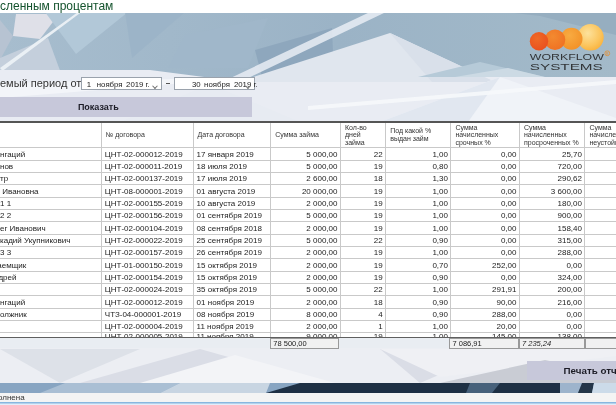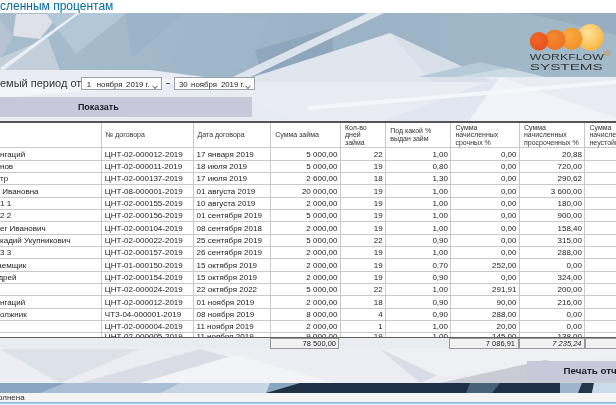--- a/index.html
+++ b/index.html
@@ -1,41 +1,41 @@
 <!DOCTYPE html>
 <html><head>
 <meta charset="utf-8">
 <style>
   * { margin:0; padding:0; box-sizing:border-box; }
   html,body { width:616px; height:405px; overflow:hidden; }
   body { font-family:"Liberation Sans", sans-serif; position:relative; background:#e9edf2; }
   .abs { position:absolute; }
   #titlebar { left:0; top:0; width:616px; height:12.5px; background:#ffffff; font-size:11px; color:#333; }
-  #titletext { left:0; top:-1.5px; white-space:nowrap; font-size:12px; color:#0369a1; }
+  #titletext { left:0; top:-1.5px; white-space:nowrap; font-size:12px; color:#14532d; }
   #lbl { left:0; top:77px; font-size:11px; color:#333; white-space:nowrap; }
   .combo { top:77.4px; height:12.2px; background:#fff; border:1px solid #9aa2ac; font-size:7.8px; color:#222; white-space:nowrap; line-height:10px; padding-top:1.2px; }
   .chev { position:absolute; right:3.6px; top:5.6px; width:4.2px; height:4.2px; border-left:1px solid #707070; border-bottom:1px solid #707070; transform:rotate(-45deg); }
   .sp { display:inline-block; }
   .btn { background:#c7c8da; color:#1c1c26; font-weight:bold; font-size:9px; display:flex; align-items:center; justify-content:center; }
   #dash { left:166.2px; top:83.2px; width:3.4px; height:1.3px; background:#555; }
   
   #tablewrap { left:0; top:121.3px; width:616px; height:216.2px; overflow:hidden; }
   table { border-collapse:collapse; table-layout:fixed; width:660px; background:#fff; }
   td, th { border:1px solid #c9c9c9; overflow:hidden; white-space:nowrap; font-weight:normal; }
   td:first-child, th:first-child { border-left:none; }
   th { font-size:7px; line-height:7.5px; color:#333; text-align:left; vertical-align:middle; padding:0 0 0 4px; }
   thead tr { height:26.2px; }
   tbody tr { height:12.33px; }
   td { font-size:8px; color:#1c1c1c; padding:0 2.5px 0 3px; vertical-align:middle; }
   td.num { text-align:right; }
   tr.partial td { vertical-align:top; line-height:7.2px; }
   td.name { padding-left:0; }
   #tabletop { left:0; top:121.4px; width:616px; height:1.7px; background:#555; }
   #tablebottom { left:0; top:336.5px; width:616px; height:1.1px; background:#5f5f5f; }
-  .totbox { top:338.4px; height:10.6px; background:#f1f1f1; border:1px solid #999; font-size:7.5px; color:#1c1c1c; text-align:right; padding:0 2.5px; line-height:9px; }
+  .totbox { top:338.4px; height:10.6px; background:#f1f1f1; border:1px solid #999; font-size:7.5px; color:#1c1c1c; text-align:left; padding:0 2.5px; line-height:9px; }
   #statusbar { left:0; top:392.6px; width:616px; height:9.6px; background:#f4f4f4; }
   #statustext { left:-2px; top:393.2px; font-size:8px; color:#333; }
 </style>
 </head>
 <body>
 <svg class="abs" style="left:0;top:0" width="616" height="405" viewBox="0 0 616 405">
   <defs>
     <linearGradient id="bandg" x1="0" y1="0" x2="1" y2="0">
       <stop offset="0" stop-color="#a7bdce"></stop>
       <stop offset="0.55" stop-color="#9bb3c6"></stop>
@@ -116,21 +116,21 @@
   <text x="529.8" y="60.2" font-size="8.7" font-weight="500" fill="#323537" font-family="Liberation Sans" textLength="74" lengthAdjust="spacingAndGlyphs">WORKFLOW</text>
   <text x="529.8" y="69.5" font-size="8.7" font-weight="500" fill="#323537" font-family="Liberation Sans" textLength="73" lengthAdjust="spacingAndGlyphs">SYSTEMS</text>
 </svg>
 
 <div class="abs" id="titlebar"></div>
 <div class="abs" id="titletext">сленным процентам</div>
 
 <div class="abs" id="lbl">емый период отчёта:</div>
 <div class="abs combo" style="left:81px;width:81px;padding-left:4.8px;">1<span class="sp" style="width:5.6px"></span>ноября<span class="sp" style="width:3.5px"></span>2019 г.<span class="chev"></span></div>
 <div class="abs" id="dash"></div>
-<div class="abs combo" style="left:174px;width:81px;padding-left:4px;">30<span class="sp" style="width:3.4px"></span>ноября<span class="sp" style="width:4px"></span>2019 г.<span class="chev"></span></div>
+<div class="abs combo" style="left:174px;width:81px;padding-left:17px;">30<span class="sp" style="width:3.4px"></span>ноября<span class="sp" style="width:4px"></span>2019 г.<span class="chev"></span></div>
 <div class="abs btn" style="left:-55px;top:96.7px;width:306.7px;height:20.2px;">Показать</div>
 
 <div class="abs" id="tablewrap">
 <table>
 <colgroup>
 <col style="width:101.3px">
         <col style="width:91.8px">
         <col style="width:77.6px">
         <col style="width:69.8px">
         <col style="width:45.2px">
@@ -154,21 +154,21 @@
 </thead>
 <tbody>
 <tr>
           <td class="name">нгаций</td>
           <td>ЦНТ-02-000012-2019</td>
           <td>17 января 2019</td>
           <td class="num">5 000,00</td>
           <td class="num">22</td>
           <td class="num">1,00</td>
           <td class="num">0,00</td>
-          <td class="num">20,88</td>
+          <td class="num">25,70</td>
           <td class="num"></td>
         </tr>
 <tr>
           <td class="name">нов</td>
           <td>ЦНТ-02-000011-2019</td>
           <td>18 июля 2019</td>
           <td class="num">5 000,00</td>
           <td class="num">19</td>
           <td class="num">0,80</td>
           <td class="num">0,00</td>
@@ -270,21 +270,21 @@
           <td class="num">2 000,00</td>
           <td class="num">19</td>
           <td class="num">0,90</td>
           <td class="num">0,00</td>
           <td class="num">324,00</td>
           <td class="num"></td>
         </tr>
 <tr>
           <td class="name"></td>
           <td>ЦНТ-02-000024-2019</td>
-          <td>22 октября 2022</td>
+          <td>35 октября 2019</td>
           <td class="num">5 000,00</td>
           <td class="num">22</td>
           <td class="num">1,00</td>
           <td class="num">291,91</td>
           <td class="num">200,00</td>
           <td class="num"></td>
         </tr>
 <tr>
           <td class="name">нгаций</td>
           <td>ЦНТ-02-000012-2019</td>

